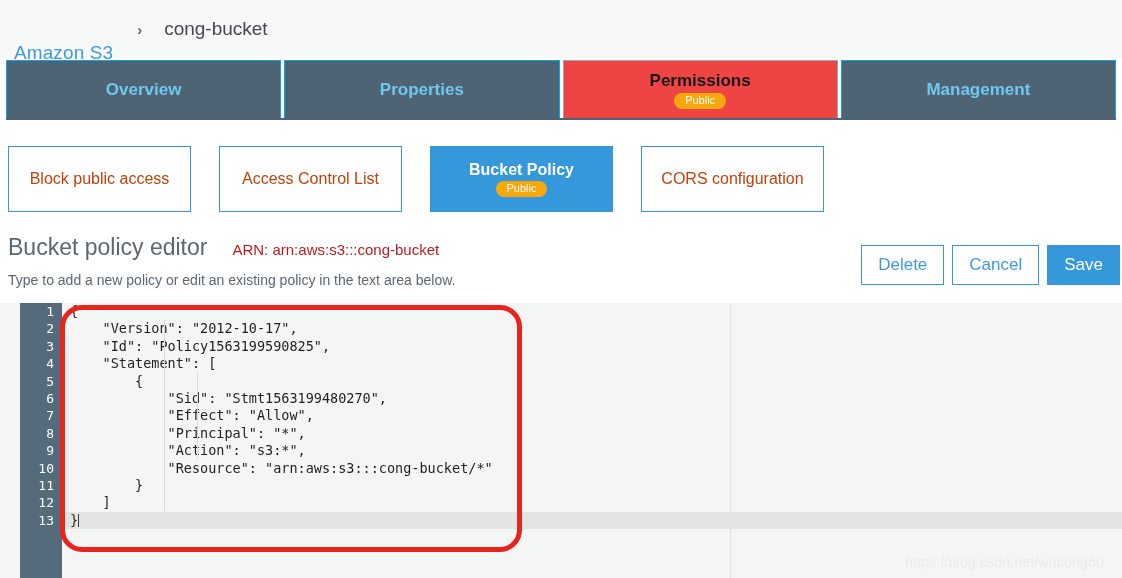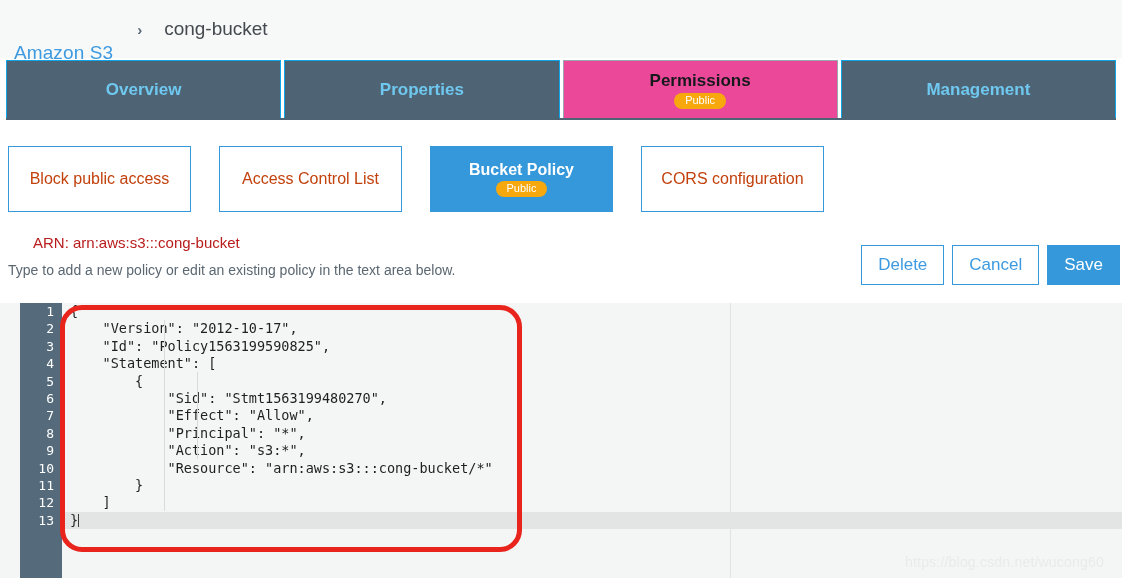--- a/index.html
+++ b/index.html
@@ -68,21 +68,21 @@
     align-items: center;
     justify-content: center;
     cursor: pointer;
   }
   .tab .tab-label {
     color: #6fc8ef;
     font-size: 17px;
     font-weight: bold;
   }
   .tab.active {
-    background: #ec4899;
+    background: #ef4444;
     border: 1px solid #9aa7b0;
     border-bottom: 1px solid #ffffff;
   }
   .tab.active .tab-label {
     color: #16191c;
   }
   .tabbar-underline {
     position: absolute;
     left: 6px; top: 118px;
     width: 1110px;
@@ -311,20 +311,21 @@
     <span class="subtab-label">Bucket Policy</span>
     <span class="badge">Public</span>
   </div>
   <div class="subtab">
     <span class="subtab-label">CORS configuration</span>
   </div>
 </div>
 
 <div class="editor-head">
   <div class="editor-title-row">
+    <span class="editor-title">Bucket policy editor</span>
     <span class="editor-arn">ARN: arn:aws:s3:::cong-bucket</span>
   </div>
   <div class="editor-sub">Type to add a new policy or edit an existing policy in the text area below.</div>
 </div>
 
 <div class="actions">
   <div class="btn btn-outline">Delete</div>
   <div class="btn btn-outline">Cancel</div>
   <div class="btn btn-primary">Save</div>
 </div>

